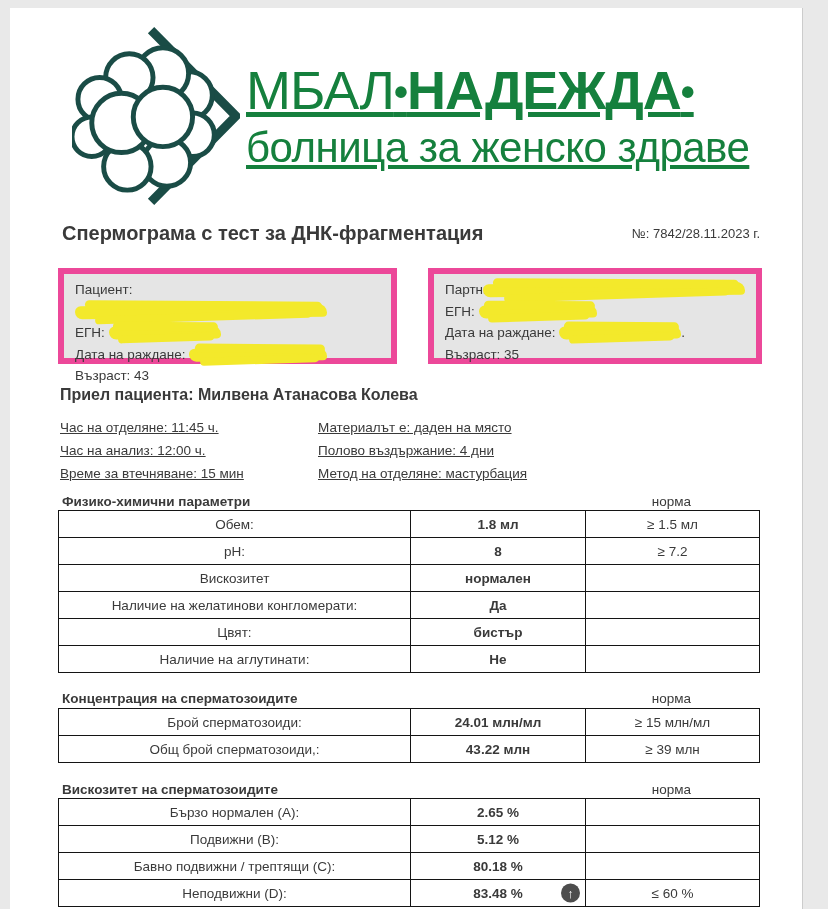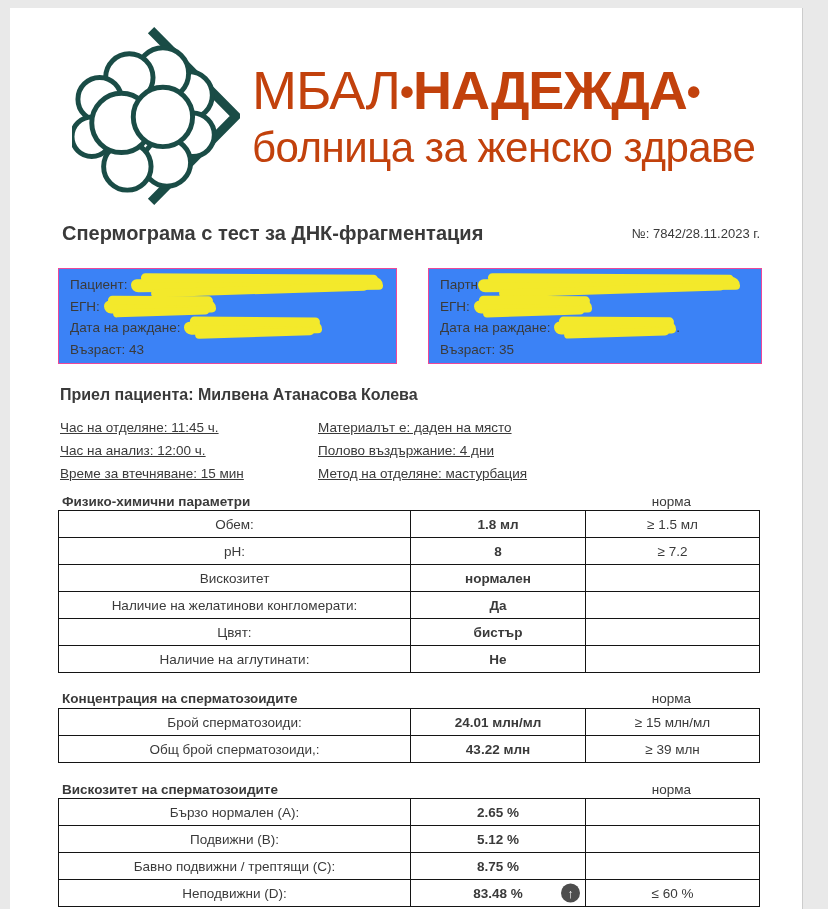--- a/index.html
+++ b/index.html
@@ -5,35 +5,35 @@
   * { margin:0; padding:0; box-sizing:border-box; }
   html,body { width:828px; height:909px; overflow:hidden; background:#e9e9e9;
               font-family:"Liberation Sans", sans-serif; }
   .viewport { position:relative; width:828px; height:909px; background:#e9e9e9; }
   .page { position:absolute; left:10px; top:8px; width:793px; height:901px;
           background:#ffffff; border-right:1px solid #cccccc; }
 
   
   .logo-row { position:absolute; top:18px; left:62px; display:flex; align-items:center; }
   .logo-mark { width:168px; height:180px; flex:0 0 auto; }
-  .logo-text { margin-left:12px; color:#c2410c; }
+  .logo-text { margin-left:6px; color:#15803d;text-decoration:underline; }
   .logo-line1 { font-size:54px; letter-spacing:-1px; line-height:60px; white-space:nowrap; }
   .logo-line1 .bold { font-weight:bold; }
   .logo-line1 .dot { font-weight:bold; font-size:40px; vertical-align:3px; }
   .logo-line2 { font-size:42px; font-weight:400; letter-spacing:-0.5px; line-height:48px;
                 margin-top:2px; white-space:nowrap; }
 
   
   .report-title { position:absolute; top:214px; left:52px; font-size:20px; font-weight:bold;
                   color:#3a3a3a; }
   .report-number { position:absolute; top:218px; right:42px; font-size:13px; color:#3a3a3a; }
 
   
-  .info-box { position:absolute; top:260px; height:96px; border:1px solid #ec4899;
-              background:#3b82f6; padding:5px 11px; font-size:13.5px; color:#3a3a3a;
+  .info-box { position:absolute; top:260px; height:96px; border:6px solid #ec4899;
+              background:#e5e5e5; padding:5px 11px; font-size:13.5px; color:#3a3a3a;
               line-height:21.5px; }
   .box-left  { left:48px;  width:339px; }
   .box-right { left:418px; width:334px; }
   .blob { position:relative; display:inline-block; height:13px; background:#f3e92b;
           border-radius:7px 11px 5px 9px; transform:rotate(-0.6deg); vertical-align:-2px;
           z-index:2; }
   .blob::before { content:""; position:absolute; left:4%; top:-4px; width:94%; height:9px;
                   background:#f3e92b; border-radius:9px; transform:rotate(1deg); }
   .blob::after  { content:""; position:absolute; left:8%; bottom:-3px; width:86%; height:8px;
                   background:#f3e92b; border-radius:9px; transform:rotate(-1.2deg); }
@@ -207,21 +207,21 @@
       <td class="c-value">2.65 %</td>
       <td class="c-norm"></td>
     </tr>
     <tr>
       <td class="c-label">Подвижни (B):</td>
       <td class="c-value">5.12 %</td>
       <td class="c-norm"></td>
     </tr>
     <tr>
       <td class="c-label">Бавно подвижни / трептящи (C):</td>
-      <td class="c-value">8.75 %</td>
+      <td class="c-value">80.18 %</td>
       <td class="c-norm"></td>
     </tr>
     <tr>
       <td class="c-label">Неподвижни (D):</td>
       <td class="c-value"><span>83.48 %</span><span class="arrow-flag">↑</span></td>
       <td class="c-norm">≤ 60 %</td>
     </tr>
   </tbody>
       </table>
 

